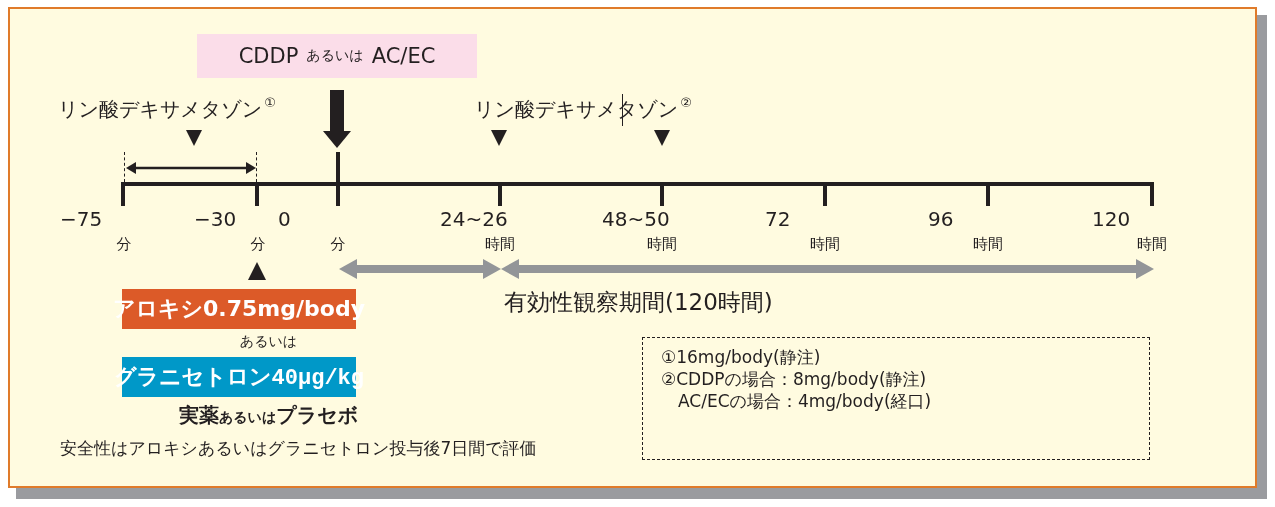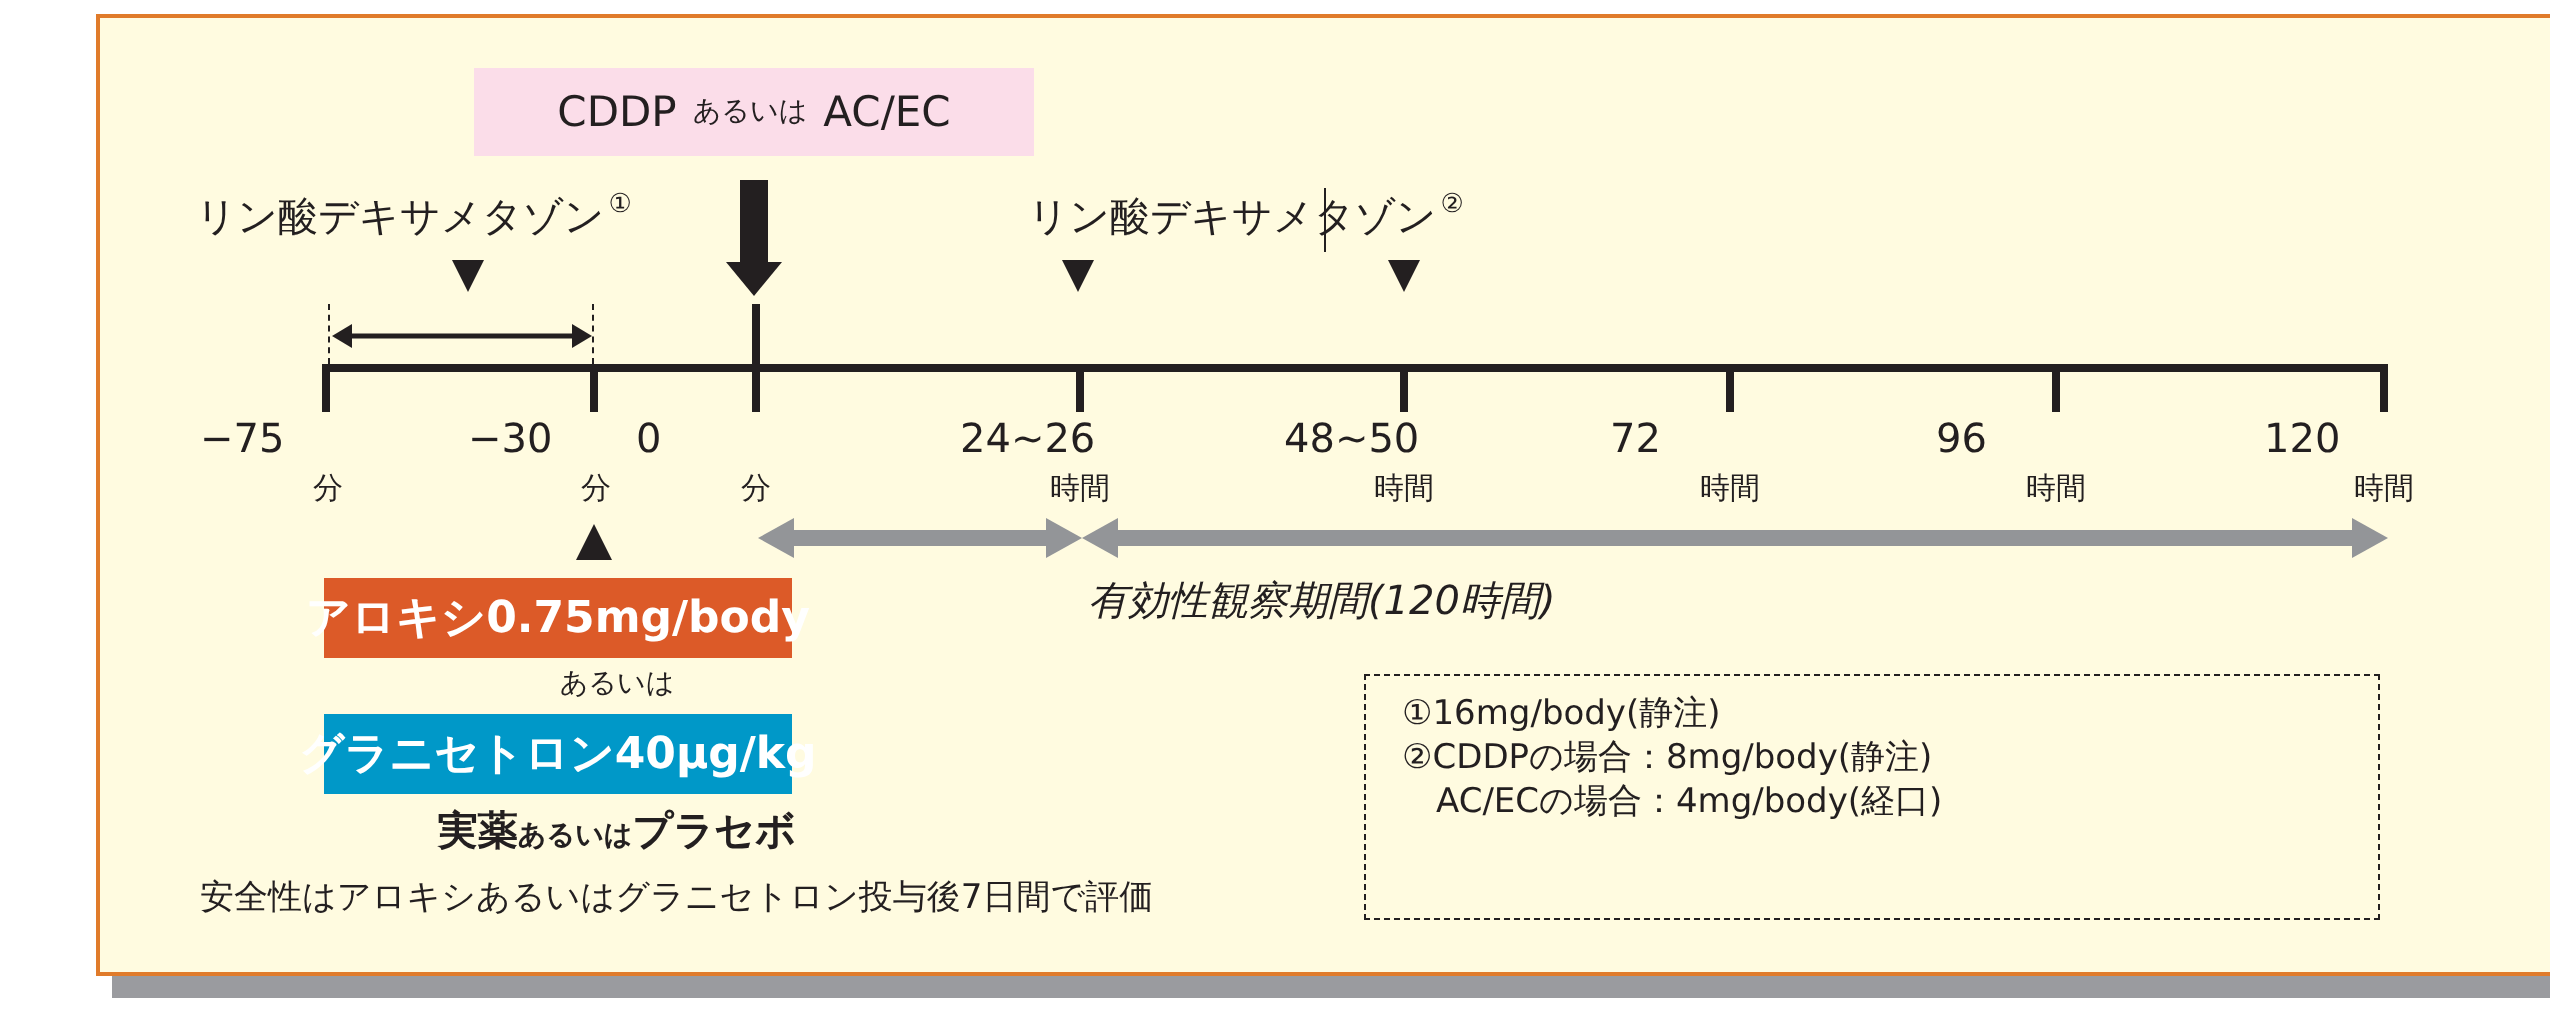--- a/index.html
+++ b/index.html
@@ -1,39 +1,39 @@
 <!DOCTYPE html>
 <html><head>
 <meta charset="utf-8">
 <style>
   html, body { margin: 0; padding: 0; background: #ffffff; }
   body { width: 1275px; height: 507px; position: relative; overflow: hidden;
          font-family: "DejaVu Sans", "Liberation Sans", sans-serif; color: #231f20; }
-  .abs { position: absolute; margin-left: 40px; }
+  .abs { position: absolute; }
   .shadow { left: 16px; top: 15px; width: 1251px; height: 484px; background: #9a9b9f; }
   .panel { left: 8px; top: 7px; width: 1249px; height: 481px; background: #fffbe0;
            border: 2px solid #e07b2a; box-sizing: border-box; }
   .pink { left: 197px; top: 34px; width: 280px; height: 44px; background: #fbdde9;
           display: flex; align-items: center; justify-content: center; font-size: 21px; }
   .pink .small { font-size: 14px; margin: 0 8px; }
   .dexa { font-size: 20px; white-space: nowrap; }
   .dexa sup { font-size: 13px; vertical-align: 9px; margin-left: 2px; }
   .tri-down { width: 0; height: 0; border-left: 8px solid transparent; border-right: 8px solid transparent;
               border-top: 16px solid #231f20; }
   .tri-up { width: 0; height: 0; border-left: 9px solid transparent; border-right: 9px solid transparent;
             border-bottom: 18px solid #231f20; }
   .axis { left: 123px; top: 182px; width: 1031px; height: 4px; background: #231f20; }
   .tick { width: 4px; background: #231f20; }
   .tick-label { font-size: 20px; text-align: left; width: 120px; white-space: nowrap; }
   .unit-label { font-size: 15px; text-align: center; width: 80px; }
   .dash-v { width: 0; border-left: 1px dashed #231f20; }
   .drug-box { left: 122px; width: 234px; height: 40px; color: #ffffff; font-weight: bold;
               font-size: 22px; display: flex; align-items: center; justify-content: center; white-space: nowrap; }
   .orange { top: 289px; background: #dc5a28; }
-  .blue { top: 357px; background: #0098c8; }
+  .blue { top: 357px; background: #0098c8; font-family: Liberation Mono, monospace; }
   .or-text { font-size: 14px; text-align: center; }
   .note-box { left: 642px; top: 337px; width: 508px; height: 123px; border: 1px dashed #231f20;
               box-sizing: border-box; font-size: 17px; line-height: 22px; padding: 8px 0 0 18px; }
   .note-line { white-space: pre; }
 </style>
 </head>
 <body>
 
 <div class="abs shadow"></div>
 <div class="abs panel"></div>
@@ -115,21 +115,21 @@
     <polygon points="162,10 144,0 144,20" fill="#939598"></polygon>
   </svg>
 </div>
 <div class="abs" style="left:501px; top:259px; width:653px; height:20px;">
   <svg width="653" height="20" viewBox="0 0 653 20">
     <rect x="14" y="6" width="625" height="8" fill="#939598"></rect>
     <polygon points="0,10 18,0 18,20" fill="#939598"></polygon>
     <polygon points="653,10 635,0 635,20" fill="#939598"></polygon>
   </svg>
 </div>
-<div class="abs" style="left:504px; top:287px; font-size:20px; white-space:nowrap;font-style:italic;">有効性観察期間(120時間)</div>
+<div class="abs" style="left:504px; top:287px; font-size:23px; white-space:nowrap;">有効性観察期間(120時間)</div>
 
 <div class="abs tri-up" style="left:248px; top:262px;"></div>
 
 <div class="abs drug-box orange">アロキシ0.75mg/body</div>
 <div class="abs or-text" style="left:122px; top:333px; width:293px;">あるいは</div>
 <div class="abs drug-box blue">グラニセトロン40μg/kg</div>
 
 <div class="abs" style="left:122px; top:402px; width:293px; text-align:center; font-size:20px; white-space:nowrap;font-weight:bold;">
   <span>実薬</span><span style="font-size:14px;">あるいは</span><span>プラセボ</span>
 </div>

